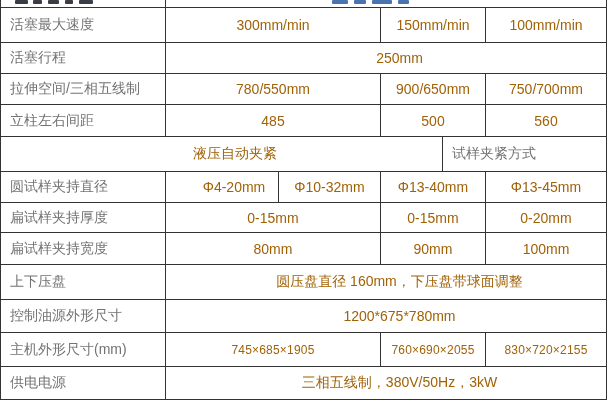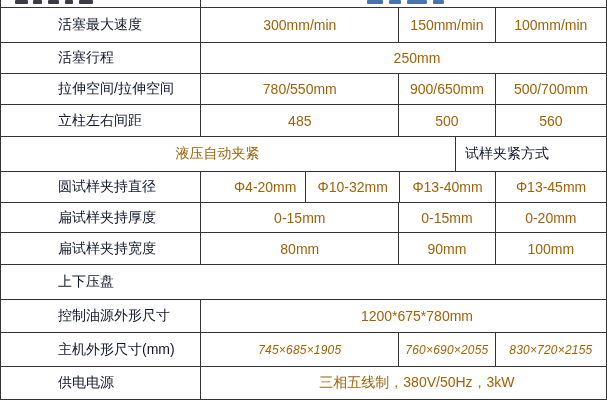--- a/index.html
+++ b/index.html
@@ -27,28 +27,28 @@
     box-sizing:border-box;
     display:flex;
     align-items:center;
     justify-content:center;
     font-size:14px;
     color:#a16207;
     white-space:nowrap;
     overflow:hidden;
   }
   .cell + .cell{border-left:1px solid #333333;}
-  .c-label{width:164px;justify-content:flex-start;padding-left:9px;color:#0f172a;margin-left:48px;}
+  .c-label{width:164px;justify-content:flex-start;padding-left:9px;color:#737373;}
   .c-a{width:215px;}
   .c-b{width:105px;}
   .c-c{width:121px;text-align:center;}
   .c-full{width:441px;padding-left:27px;}
   .c-s1{width:113px;padding-left:24px;}
   .c-s2{width:102px;}
-  .small-vals .cell:not(.c-label){font-size:12px;letter-spacing:0.2px;font-style:italic;}
+  .small-vals .cell:not(.c-label){font-size:12px;letter-spacing:0.2px;}
   
   .row.partial{position:relative;}
   .row.partial .cell{overflow:visible;}
   .sliver{position:absolute;top:0;height:4px;border-radius:1px;}
   .sliver.dark{background:#3a3d45;}
   .sliver.blue{background:#4a74b0;}
 </style>
 </head>
 <body>
 
@@ -77,24 +77,24 @@
       <div class="cell c-b">150mm/min</div>
       <div class="cell c-c">100mm/min</div>
     </div>
 
     <div class="row" style="height:31px">
       <div class="cell c-label">活塞行程</div>
       <div class="cell c-full">250mm</div>
     </div>
 
     <div class="row" style="height:31px">
-      <div class="cell c-label">拉伸空间/拉伸空间</div>
+      <div class="cell c-label">拉伸空间/三相五线制</div>
       <div class="cell c-a">780/550mm</div>
       <div class="cell c-b">900/650mm</div>
-      <div class="cell c-c">500/700mm</div>
+      <div class="cell c-c">750/700mm</div>
     </div>
 
     <div class="row" style="height:32px">
       <div class="cell c-label">立柱左右间距</div>
       <div class="cell c-a">485</div>
       <div class="cell c-b">500</div>
       <div class="cell c-c">560</div>
     </div>
 
     <div class="row" style="height:35px">
@@ -119,20 +119,21 @@
 
     <div class="row" style="height:32px">
       <div class="cell c-label">扁试样夹持宽度</div>
       <div class="cell c-a">80mm</div>
       <div class="cell c-b">90mm</div>
       <div class="cell c-c">100mm</div>
     </div>
 
     <div class="row" style="height:35px">
       <div class="cell c-label">上下压盘</div>
+      <div class="cell c-full">圆压盘直径 160mm，下压盘带球面调整</div>
     </div>
 
     <div class="row" style="height:33px">
       <div class="cell c-label">控制油源外形尺寸</div>
       <div class="cell c-full">1200*675*780mm</div>
     </div>
 
     <div class="row small-vals" style="height:34px">
       <div class="cell c-label">主机外形尺寸(mm)</div>
       <div class="cell c-a">745×685×1905</div>

